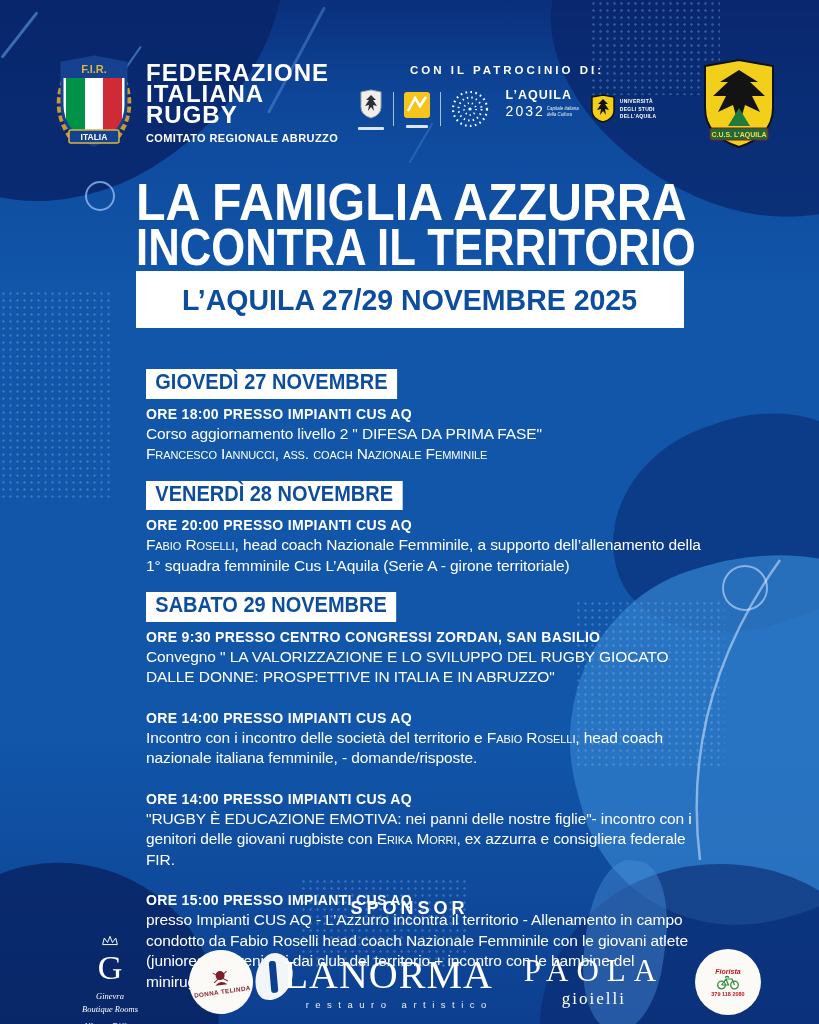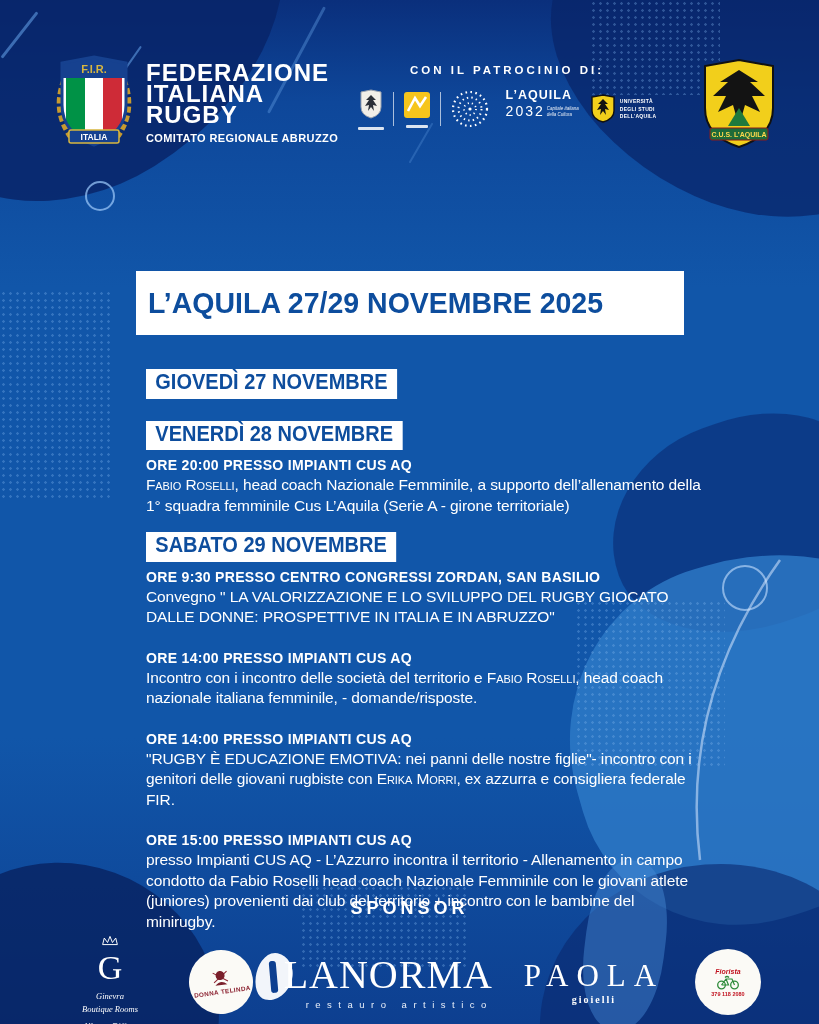--- a/index.html
+++ b/index.html
@@ -39,21 +39,21 @@
   .laq26-sub{display:inline-block;font-size:4.5px;font-style:italic;width:34px;line-height:1.25;vertical-align:middle;margin-left:2px;opacity:.9;}
   .univ{display:flex;align-items:center;gap:4px;}
   .univ-text{text-align:left;font-size:5px;font-weight:700;letter-spacing:.3px;line-height:1.5;}
   .cus-logo{position:absolute;left:700px;top:58px;}
 
   
   .title{position:absolute;left:136px;top:180px;}
   .t1,.t2{font-weight:700;font-size:52px;line-height:45px;letter-spacing:0;white-space:nowrap;transform-origin:left center;}
   .t1{transform:scaleX(.93);}
   .t2{transform:scaleX(.84);}
-  .date-banner{position:absolute;left:136px;top:271px;width:548px;height:64px;background:#fff;display:flex;align-items:center;}
+  .date-banner{position:absolute;left:136px;top:271px;width:548px;height:57px;background:#fff;display:flex;align-items:center;justify-content:center;}
   .date-text{color:#0d4d9d;font-size:30px;font-weight:700;white-space:nowrap;transform:scaleX(.95);}
 
   
   .schedule{position:absolute;left:146px;top:369px;width:556px;}
   .section{margin-bottom:16px;}
   .chip{display:inline-block;background:#fff;color:#0d4d9d;font-weight:700;font-size:21.5px;line-height:1;padding:3px 10px 5px;margin-bottom:6px;white-space:nowrap;transform:scaleX(.93);transform-origin:left center;}
   .when{font-weight:700;font-size:14.5px;letter-spacing:.3px;margin:1px 0 2px;transform:scaleX(.97);transform-origin:left center;white-space:nowrap;}
   .line{font-size:15.5px;line-height:20.5px;letter-spacing:-.1px;}
   .sc{font-variant:small-caps;}
   .event{margin-top:0;}
@@ -71,21 +71,21 @@
   .sp-donna{width:64px;height:64px;transform:rotate(-8deg);}
   .donna-name{font-size:6.3px;font-weight:700;letter-spacing:.4px;margin-top:2px;}
   .sp-lanorma{position:relative;text-align:right;}
   .lanorma-wrap{position:relative;display:inline-block;}
   .brush-mark{position:absolute;left:-28px;top:-2px;width:36px;height:48px;background:#f2f5fa;border-radius:45% 55% 60% 40%/50% 45% 55% 50%;transform:rotate(13deg);}
   .brush-slash{position:absolute;left:14px;top:8px;width:7px;height:32px;background:#0d3f90;transform:rotate(-18deg);border-radius:3px;}
   .lanorma-name{position:relative;font-family:"Liberation Serif",serif;font-size:40px;line-height:1;letter-spacing:1px;}
   .lanorma-tag{font-size:9.5px;letter-spacing:6.5px;margin-top:4px;color:#e9eff9;}
   .sp-paola{text-align:center;}
   .paola-name{font-family:"Liberation Serif",serif;font-size:31px;letter-spacing:8px;line-height:1;font-weight:400;}
-  .paola-sub{font-family:"Liberation Serif",serif;font-size:10px;letter-spacing:2px;margin-top:3px;font-weight:bold;}
+  .paola-sub{font-family:"Liberation Serif",serif;font-size:17px;letter-spacing:2px;margin-top:3px;}
   .sp-fiorista{width:66px;height:66px;color:#c1121f;}
   .fio-label{font-size:7px;font-weight:700;font-style:italic;}
   .fio-phone{font-size:5.5px;font-weight:700;margin-top:1px;}
 </style>
 </head>
 <body>
 
 <div class="poster">
 
   <div class="stroke s-tl"></div>
@@ -189,28 +189,37 @@
     <div class="cus-logo">
       <svg width="78" height="92" viewBox="0 0 78 92">
         <path d="M39,2 L73,8 L73,50 Q73,78 39,89 Q5,78 5,50 L5,8 Z" fill="#f2cf1b" stroke="#111" stroke-width="2"></path>
         <path d="M39,12 L20,24 L28,24 L13,38 L26,38 L18,54 L33,47 L39,68 L45,47 L60,54 L52,38 L65,38 L50,24 L58,24 Z" fill="#131313"></path>
         <polygon points="28,68 39,50 50,68" fill="#1f7a3d"></polygon>
         <rect x="10" y="70" width="58" height="12" rx="2" fill="#1e6b39" stroke="#8c1d1d" stroke-width="1"></rect>
         <text x="39" y="79" text-anchor="middle" font-size="7" font-weight="bold" fill="#ffd84d" font-family="Liberation Sans, sans-serif">C.U.S. L’AQUILA</text>
       </svg>
     </div>
 
+    <div class="title">
+      <div class="t1">LA FAMIGLIA AZZURRA</div>
+      <div class="t2">INCONTRA IL TERRITORIO</div>
+    </div>
     <div class="date-banner">
       <div class="date-text">L’AQUILA 27/29 NOVEMBRE 2025</div>
     </div>
 
     <div class="schedule">
 
       <div class="section">
         <div class="chip">GIOVEDÌ 27 NOVEMBRE</div>
+        <div class="event">
+          <div class="when">ORE 18:00 PRESSO IMPIANTI CUS AQ</div>
+          <div class="line">Corso aggiornamento livello 2 " DIFESA DA PRIMA FASE"</div>
+          <div class="line sc">Francesco Iannucci, ass. coach Nazionale Femminile</div>
+        </div>
       </div>
 
       <div class="section">
         <div class="chip">VENERDÌ 28 NOVEMBRE</div>
         <div class="event">
           <div class="when">ORE 20:00 PRESSO IMPIANTI CUS AQ</div>
           <p class="line" style="margin:0;"><span class="sc">Fabio Roselli,</span><span> head coach Nazionale Femminile, a supporto dell’allenamento della 1° squadra femminile Cus L’Aquila (Serie A - girone territoriale)</span></p>
         </div>
       </div>
 

